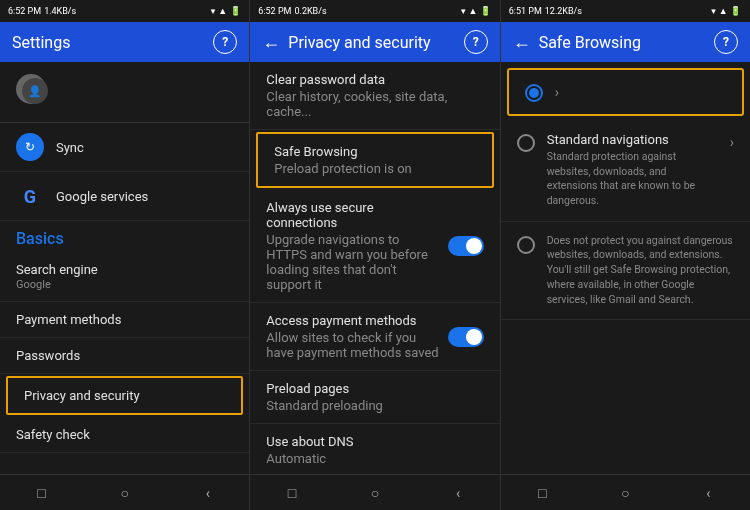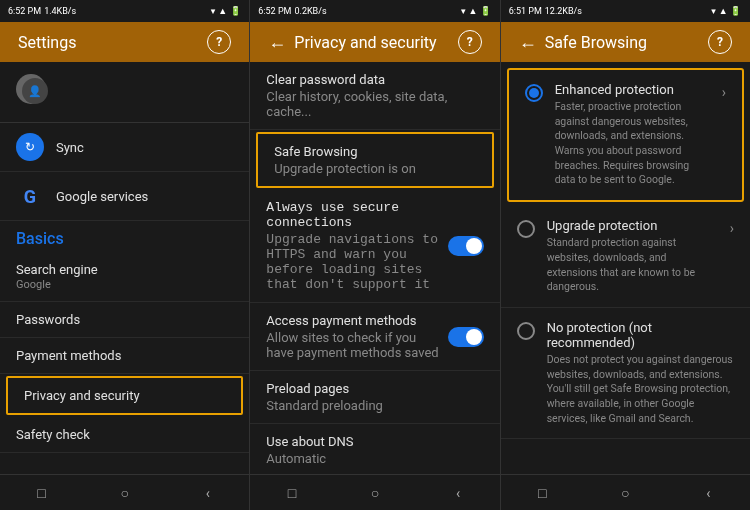--- a/index.html
+++ b/index.html
@@ -31,24 +31,24 @@
       font-size: 9px;
       color: #fff;
       flex-shrink: 0;
     }
 
     .status-left { display: flex; align-items: center; gap: 3px; }
     .status-right { display: flex; align-items: center; gap: 3px; }
 
     .top-bar {
       height: 40px;
-      background: #a16207;
-      display: flex;
-      align-items: center;
-      padding: 0 18px;
+      background: #1d4ed8;
+      display: flex;
+      align-items: center;
+      padding: 0 12px;
       gap: 8px;
       flex-shrink: 0;
     }
 
     .top-bar-title {
       font-size: 16px;
       color: #fff;
       font-weight: 400;
       flex: 1;
     }
@@ -334,25 +334,25 @@
     </div>
 
     <div class="section-header">Basics</div>
 
     <div class="settings-item">
       <div class="settings-item-label">Search engine</div>
       <div class="settings-item-sub">Google</div>
     </div>
 
     <div class="settings-item">
+      <div class="settings-item-label">Payment methods</div>
+    </div>
+
+    <div class="settings-item">
       <div class="settings-item-label">Passwords</div>
-    </div>
-
-    <div class="settings-item">
-      <div class="settings-item-label">Payment methods</div>
     </div>
 
 
     <div class="settings-item panel-left-highlight" style="border: 2px solid #e8a000; border-radius:2px; margin: 2px 6px;">
       <div class="settings-item-label">Privacy and security</div>
     </div>
 
     <div class="settings-item">
       <div class="settings-item-label">Safety check</div>
     </div>
@@ -387,27 +387,27 @@
 
   <div class="scroll-area">
     <div class="privacy-item">
       <div class="privacy-item-label">Clear password data</div>
       <div class="privacy-item-sub">Clear history, cookies, site data, cache...</div>
     </div>
 
     <div style="border: 2px solid #e8a000; border-radius: 2px; margin: 2px 6px;">
       <div class="privacy-item" style="border-bottom:none;">
         <div class="privacy-item-label">Safe Browsing</div>
-        <div class="privacy-item-sub">Upgrade protection is on</div>
+        <div class="privacy-item-sub">Preload protection is on</div>
       </div>
     </div>
 
     <div class="privacy-item">
       <div class="privacy-item-row">
-        <div style="flex:1; padding-right:8px;font-family:Liberation Mono, monospace;">
+        <div style="flex:1; padding-right:8px;">
           <div class="privacy-item-label">Always use secure connections</div>
           <div class="privacy-item-sub">Upgrade navigations to HTTPS and warn you before loading sites that don't support it</div>
         </div>
         <div class="toggle">
           <div class="toggle-dot"></div>
         </div>
       </div>
     </div>
 
     <div class="privacy-item">
@@ -465,41 +465,36 @@
     <div class="help-icon">?</div>
   </div>
 
   <div class="scroll-area">
 
     <div style="border: 2px solid #e8a000; border-radius: 3px; margin: 6px 6px 0 6px;">
       <div class="safe-option" style="border-bottom:none;">
         <div class="radio-btn selected">
           <div class="radio-dot"></div>
         </div>
-        <div class="safe-option-text">
-          <div class="safe-option-label">Enhanced protection</div>
-          <div class="safe-option-sub">Faster, proactive protection against dangerous websites, downloads, and extensions. Warns you about password breaches. Requires browsing data to be sent to Google.</div>
-        </div>
         <div class="chevron">›</div>
       </div>
     </div>
 
     <div class="safe-option" style="margin-top:4px;">
       <div class="radio-btn"></div>
       <div class="safe-option-text">
-        <div class="safe-option-label">Upgrade protection</div>
+        <div class="safe-option-label">Standard navigations</div>
         <div class="safe-option-sub">Standard protection against websites, downloads, and extensions that are known to be dangerous.</div>
       </div>
       <div class="chevron">›</div>
     </div>
 
     <div class="safe-option">
       <div class="radio-btn"></div>
       <div class="safe-option-text">
-        <div class="safe-option-label">No protection (not recommended)</div>
         <div class="safe-option-sub">Does not protect you against dangerous websites, downloads, and extensions. You'll still get Safe Browsing protection, where available, in other Google services, like Gmail and Search.</div>
       </div>
     </div>
   </div>
 
   <div class="nav-bar">
     <div class="nav-btn">□</div>
     <div class="nav-btn">○</div>
     <div class="nav-btn">‹</div>
   </div>

